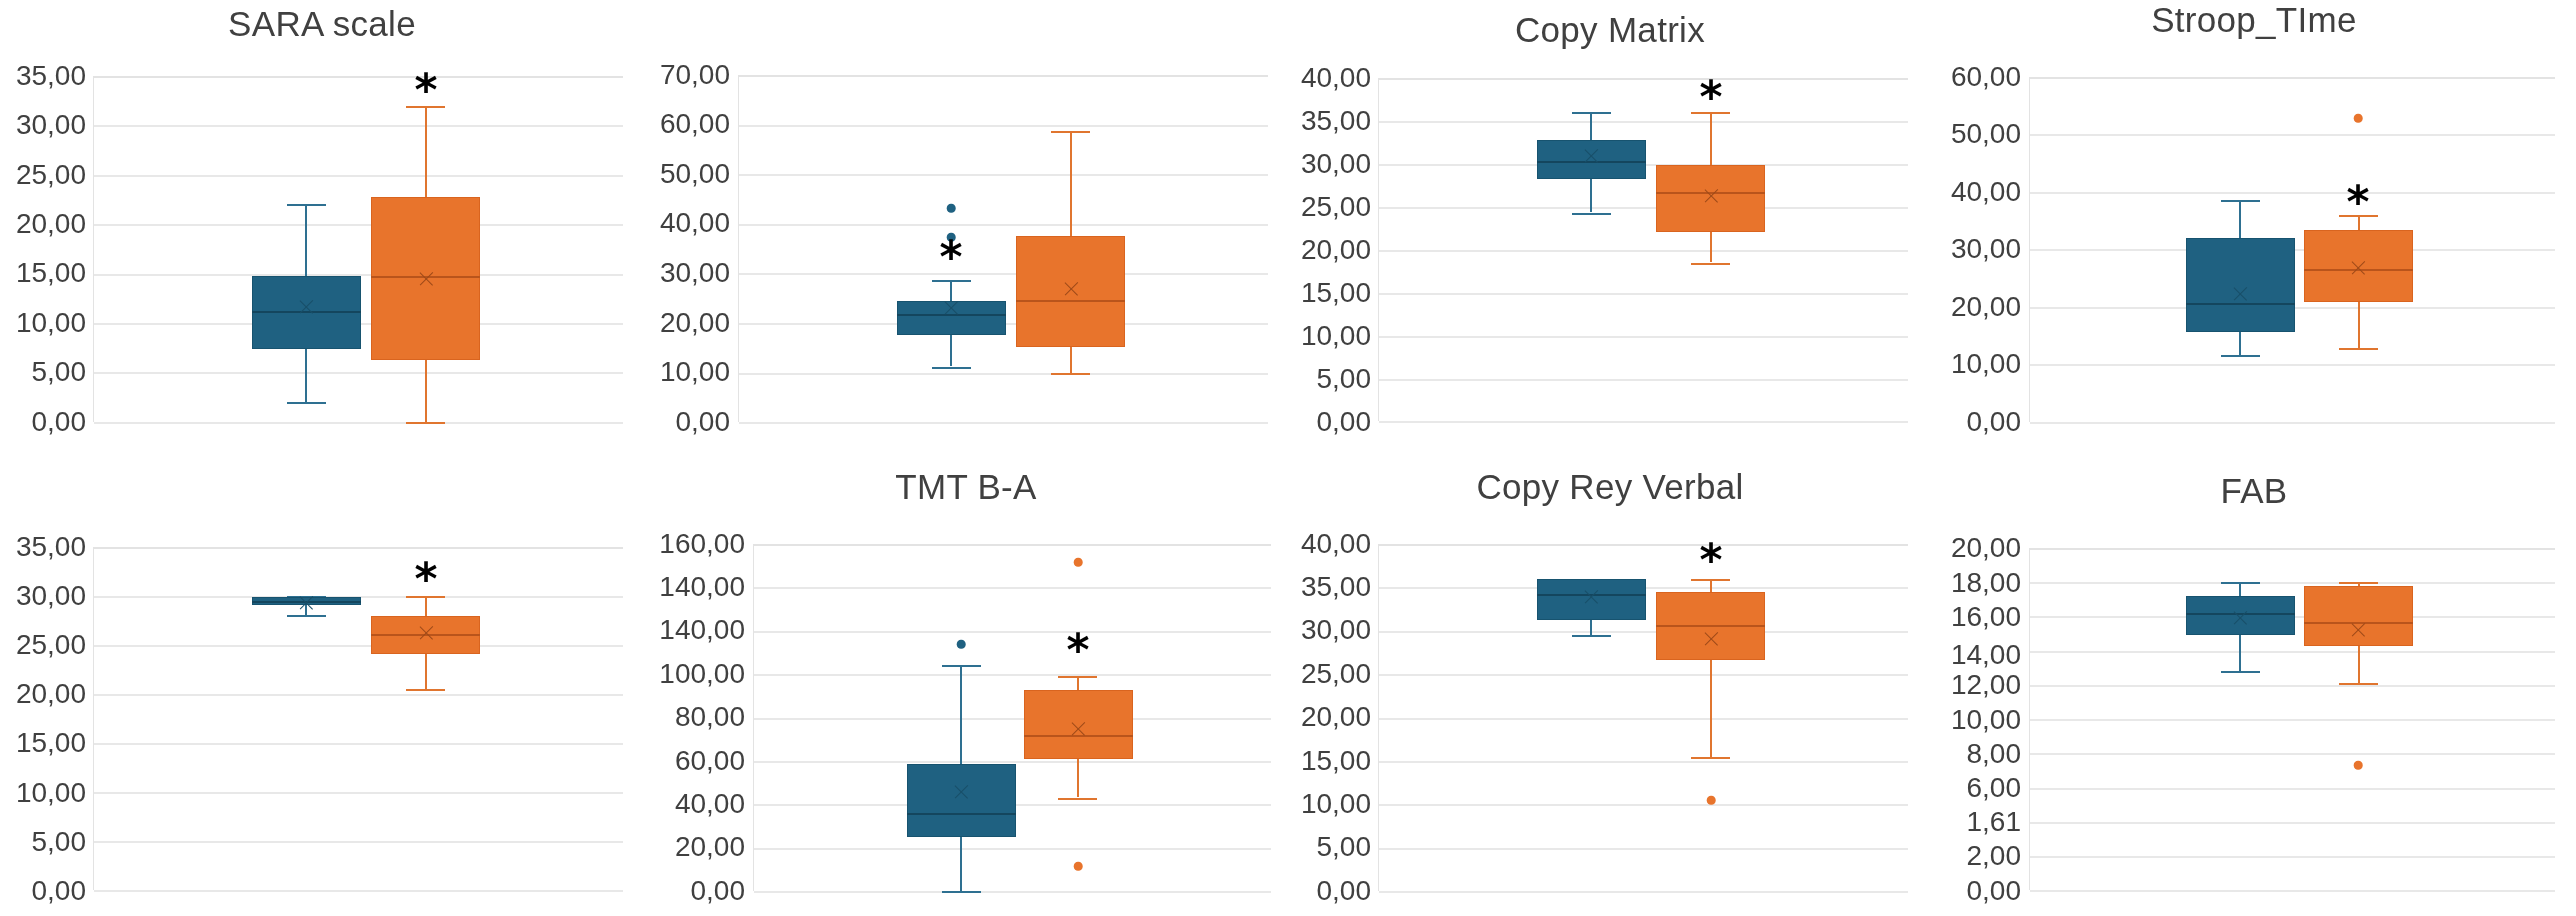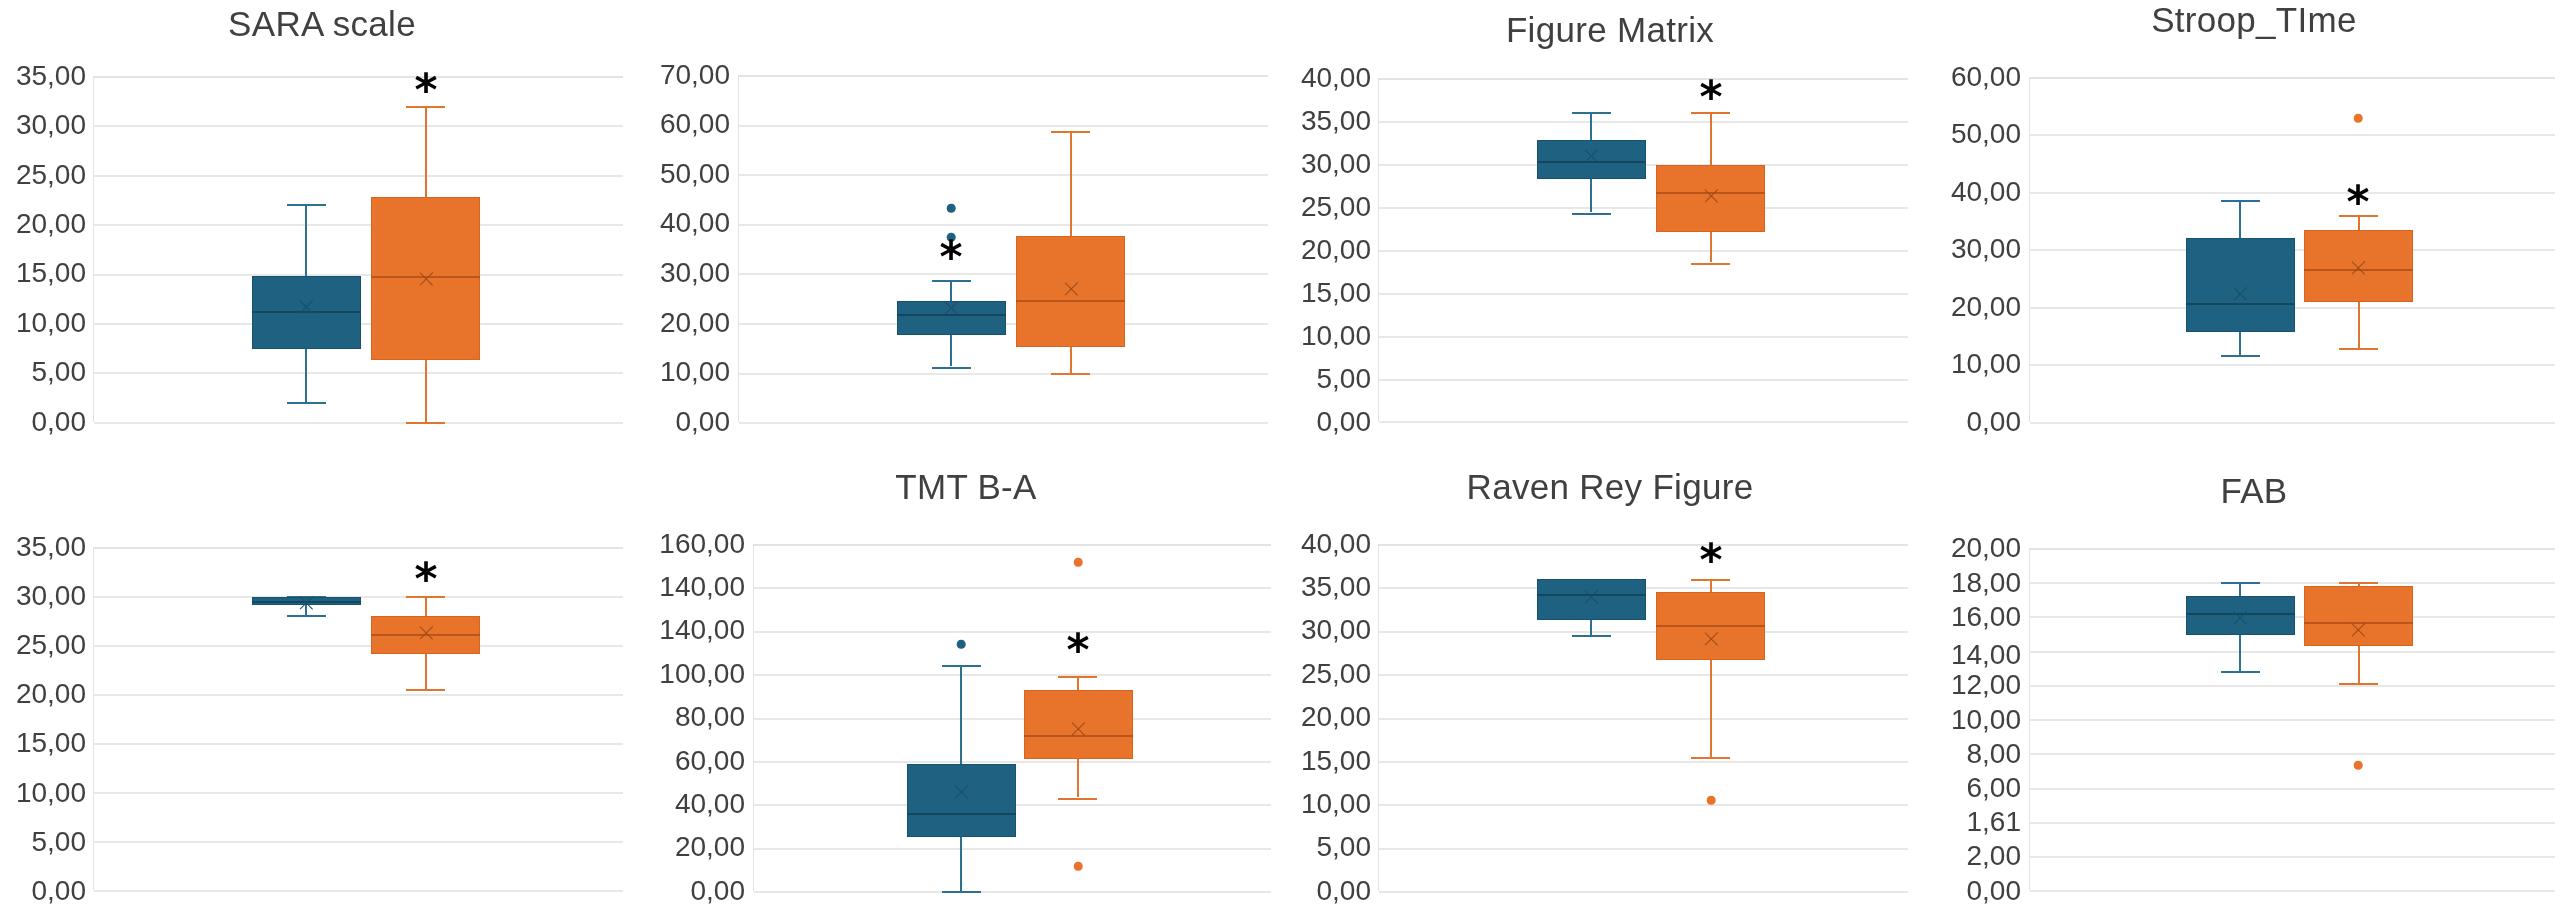--- a/index.html
+++ b/index.html
@@ -106,21 +106,21 @@
         <div class="star" style="left: 212px; top: 182px;">*</div>
         <div class="wline orange" style="left: 331px; top: 56px; height: 242px;"></div>
         <div class="wcap orange" style="left: 312px; width: 39px; top: 56px;"></div>
         <div class="wcap orange" style="left: 312px; width: 39px; top: 298px;"></div>
         <div class="box orange" style="left: 277px; width: 109px; top: 161px; height: 111px;"></div>
         <div class="median orange" style="position: absolute; left: 277px; width: 109px; right: auto; top: 225px;"></div>
         <div class="meanx orange" style="left: 332px; top: 214px;"></div>
       </div>
     </div>
     <div class="panel">
-      <div class="ptitle" style="top: 9.8px;">Figure Matrix</div>
+      <div class="ptitle" style="top: 9.8px;">Copy Matrix</div>
       <div class="ylabels" style="width: 83px;">
         <div class="ylab" style="top: 422px;">0,00</div>
         <div class="ylab" style="top: 379px;">5,00</div>
         <div class="ylab" style="top: 336px;">10,00</div>
         <div class="ylab" style="top: 293px;">15,00</div>
         <div class="ylab" style="top: 250px;">20,00</div>
         <div class="ylab" style="top: 207px;">25,00</div>
         <div class="ylab" style="top: 164px;">30,00</div>
         <div class="ylab" style="top: 121px;">35,00</div>
         <div class="ylab" style="top: 78px;">40,00</div>
@@ -255,21 +255,21 @@
         <div class="wcap orange" style="left: 304px; width: 39px; top: 254px;"></div>
         <div class="box orange" style="left: 270px; width: 109px; top: 146px; height: 69px;"></div>
         <div class="median orange" style="position: absolute; left: 270px; width: 109px; right: auto; top: 191px;"></div>
         <div class="meanx orange" style="left: 324px; top: 185px;"></div>
         <div class="odot orange" style="left: 324px; top: 322px;"></div>
         <div class="odot orange" style="left: 324px; top: 18px;"></div>
         <div class="star" style="left: 324px; top: 106px;">*</div>
       </div>
     </div>
     <div class="panel">
-      <div class="ptitle" style="top: 8.6px;">Raven Rey Figure</div>
+      <div class="ptitle" style="top: 8.6px;">Copy Rey Verbal</div>
       <div class="ylabels" style="width: 83px;">
         <div class="ylab" style="top: 433px;">0,00</div>
         <div class="ylab" style="top: 389px;">5,00</div>
         <div class="ylab" style="top: 346px;">10,00</div>
         <div class="ylab" style="top: 303px;">15,00</div>
         <div class="ylab" style="top: 259px;">20,00</div>
         <div class="ylab" style="top: 216px;">25,00</div>
         <div class="ylab" style="top: 172px;">30,00</div>
         <div class="ylab" style="top: 129px;">35,00</div>
         <div class="ylab" style="top: 86px;">40,00</div>

